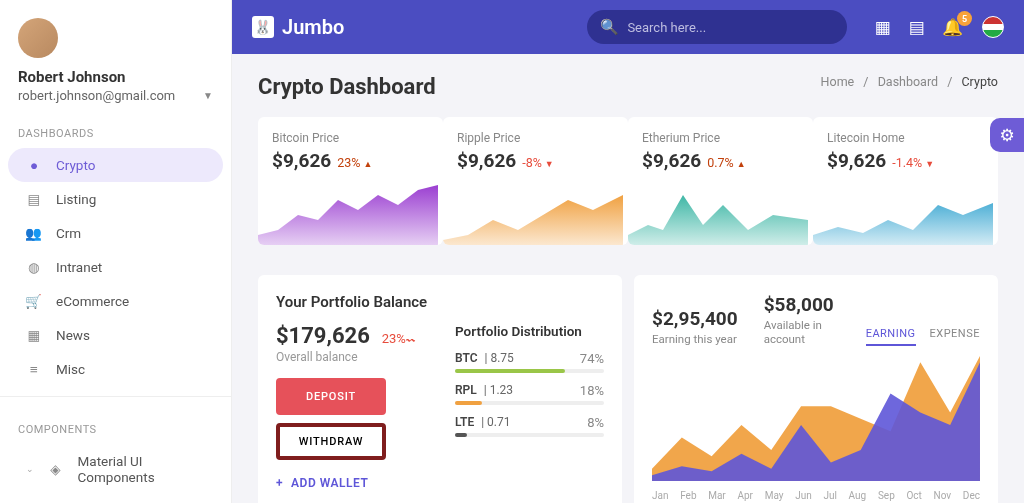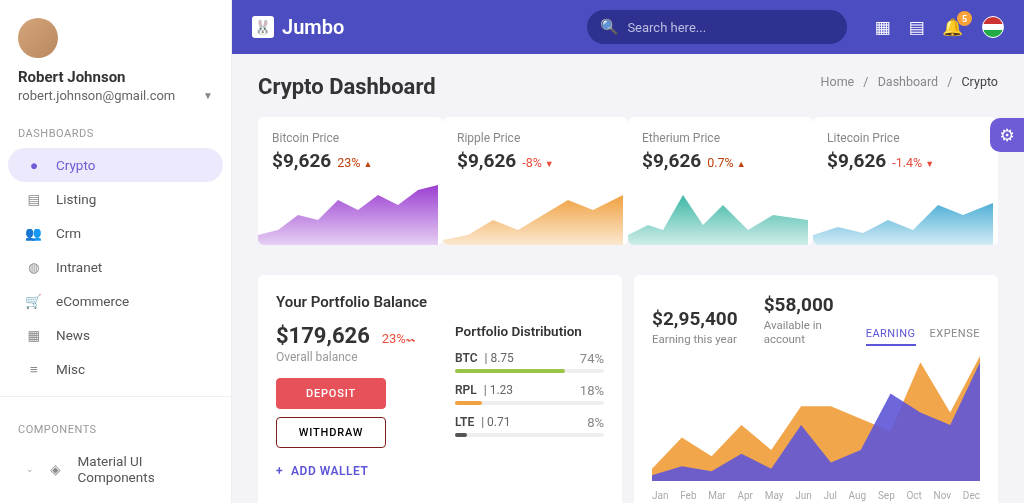--- a/index.html
+++ b/index.html
@@ -45,21 +45,21 @@
 .spark{position:absolute;bottom:0;left:0;right:0;height:60px}
 .row2{display:grid;grid-template-columns:1fr 1fr;gap:12px}
 .panel{background:#fff;border-radius:6px;padding:18px}
 .panel h3{font-size:15px;font-weight:600;margin-bottom:12px}
 .balance{font-size:22px;font-weight:700;display:inline-block;margin-right:8px}
 .bal-delta{font-size:13px;color:#e74c3c;display:inline-block}
 .bal-sub{font-size:12px;color:#999;margin-top:2px}
 .portfolio-body{display:flex;gap:30px;margin-top:6px}
 .portfolio-left{flex:1}
 .btns{margin-top:14px;display:flex;flex-direction:column;gap:8px;max-width:110px}
-.btn{border:1px solid #7f1d1d;background:#fff;border-radius:4px;padding:8px 6px;font-size:11px;letter-spacing:.8px;cursor:pointer;font-weight:500;text-align:center}
+.btn{border:4px solid #7f1d1d;background:#fff;border-radius:4px;padding:8px 6px;font-size:11px;letter-spacing:.8px;cursor:pointer;font-weight:500;text-align:center}
 .btn.primary{background:#e6515a;color:#fff;border-color:#e6515a}
 .add-wallet{margin-top:16px;color:#5e56d8;font-size:12px;letter-spacing:.5px;font-weight:600;cursor:pointer;display:flex;align-items:center;gap:8px}
 .dist{flex:1}
 .dist h4{font-size:13.5px;font-weight:600;margin-bottom:12px}
 .dist-item{margin-bottom:10px;font-size:12px;color:#666}
 .dist-item .lab{color:#444;font-weight:600;margin-right:4px}
 .dist-bar{height:4px;background:#eee;border-radius:2px;margin-top:4px;position:relative}
 .dist-bar .fill{height:100%;border-radius:2px}
 .dist-pct{float:right;font-size:13px;color:#888}
 .earnings-top{display:flex;gap:26px;margin-bottom:10px;align-items:flex-end}
@@ -179,21 +179,21 @@
           </svg></div>
         <div class="pcard"><h4>Etherium Price</h4><span class="price">$9,626</span><span class="delta up">0.7%<span class="arr">▲</span></span><svg class="spark" viewBox="0 0 180 60" preserveAspectRatio="none">
             <defs>
               <linearGradient id="g2" x1="0" y1="0" x2="0" y2="1">
                 <stop offset="0%" stop-color="#3fb7a6"></stop>
                 <stop offset="100%" stop-color="#3fb7a6" stop-opacity="0.25"></stop>
               </linearGradient>
             </defs>
             <path d="M0,50 L20,40 L35,45 L55,10 L75,40 L95,20 L120,45 L145,30 L180,35 L180,60 L0,60 Z" fill="url(#g2)"></path>
           </svg></div>
-        <div class="pcard"><h4>Litecoin Price</h4><span class="price">$9,626</span><span class="delta down">-1.4%<span class="arr">▼</span></span><svg class="spark" viewBox="0 0 180 60" preserveAspectRatio="none">
+        <div class="pcard"><h4>Litecoin Home</h4><span class="price">$9,626</span><span class="delta down">-1.4%<span class="arr">▼</span></span><svg class="spark" viewBox="0 0 180 60" preserveAspectRatio="none">
             <defs>
               <linearGradient id="g3" x1="0" y1="0" x2="0" y2="1">
                 <stop offset="0%" stop-color="#4fb0d6"></stop>
                 <stop offset="100%" stop-color="#4fb0d6" stop-opacity="0.25"></stop>
               </linearGradient>
             </defs>
             <path d="M0,50 L25,42 L50,48 L75,35 L100,45 L125,20 L150,30 L180,18 L180,60 L0,60 Z" fill="url(#g3)"></path>
           </svg></div>
       </div>
 

